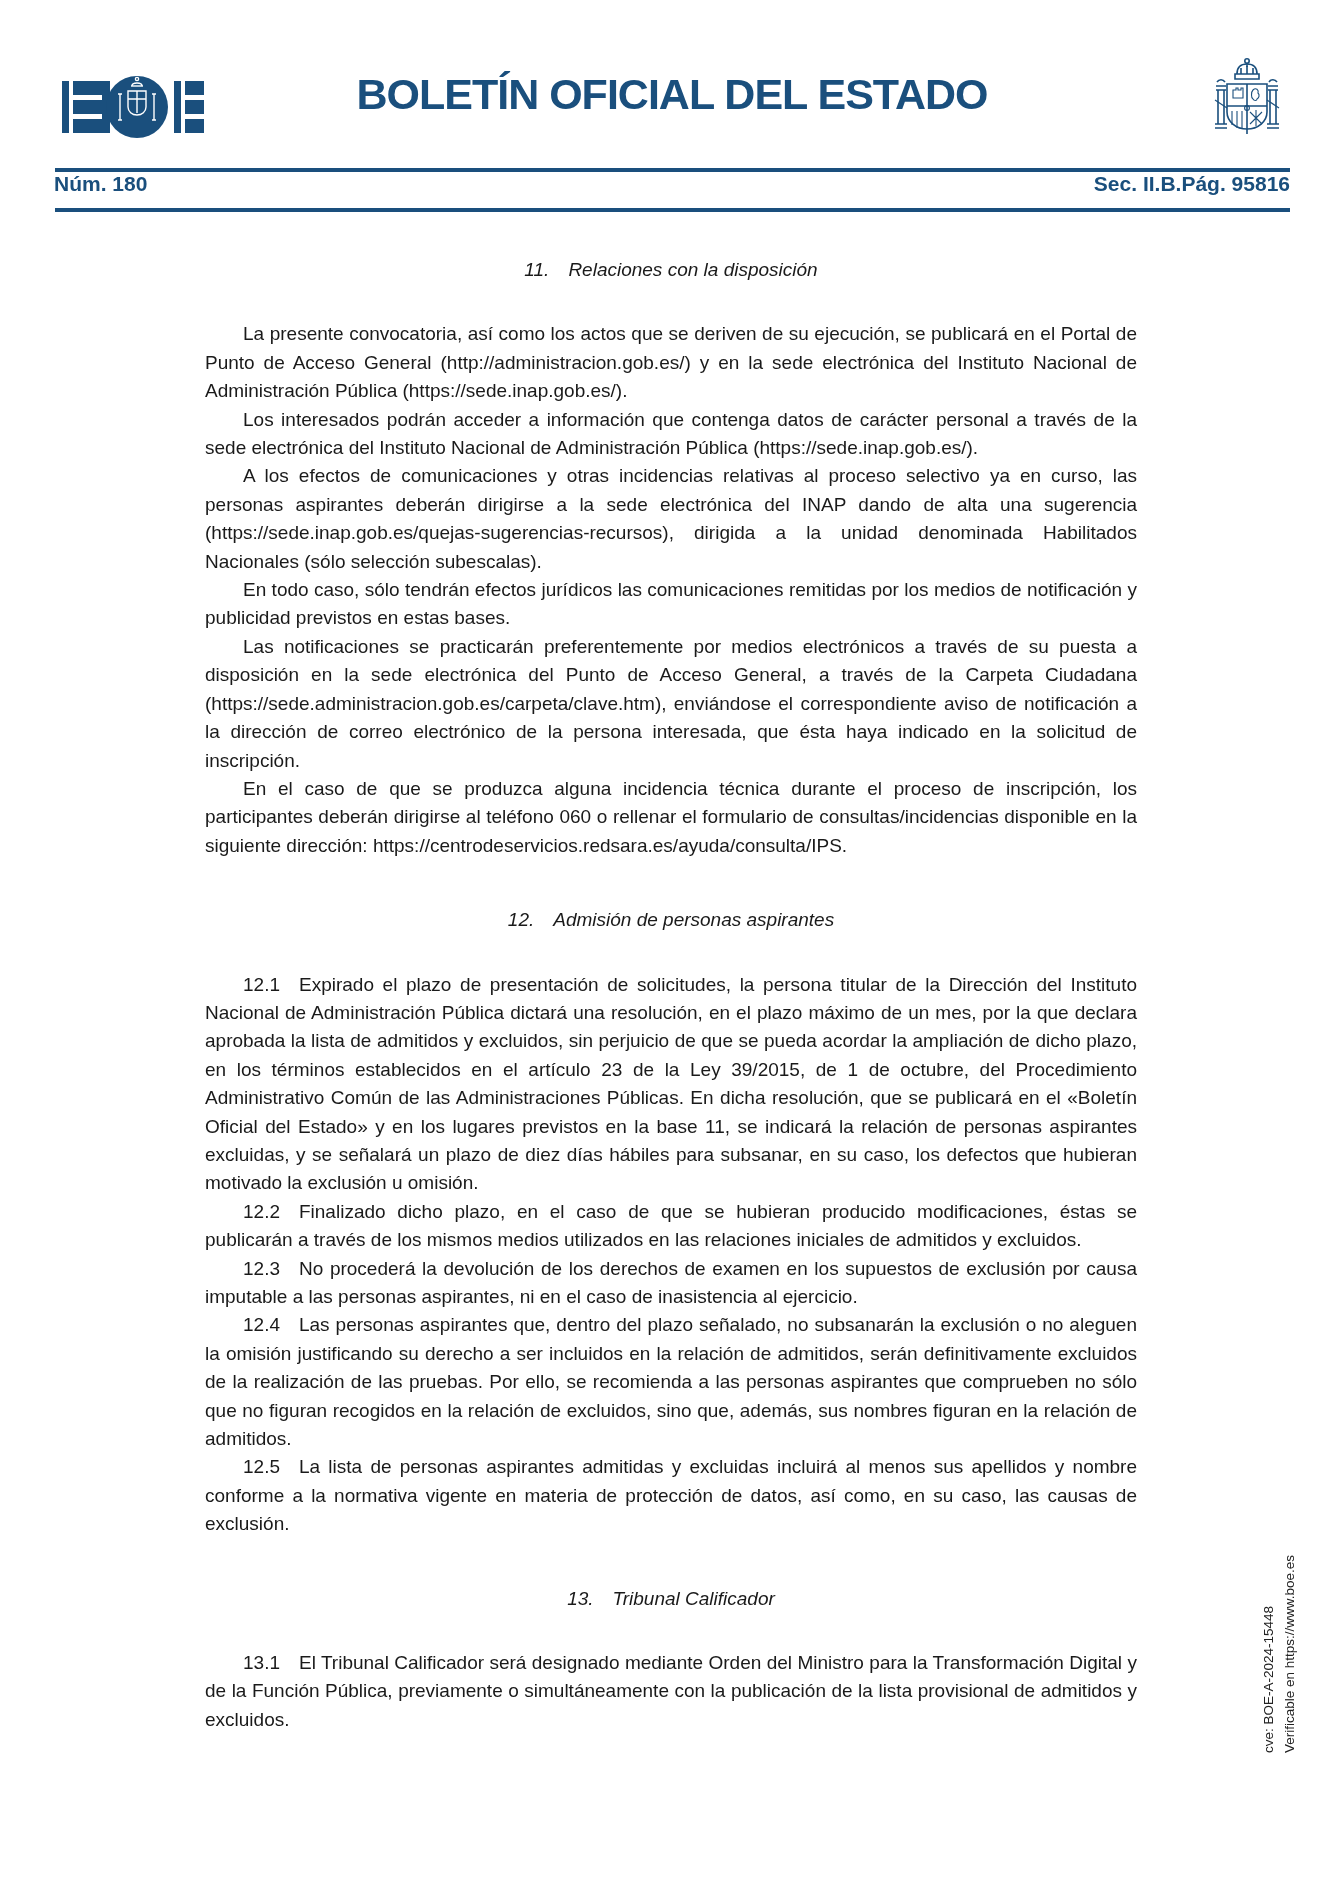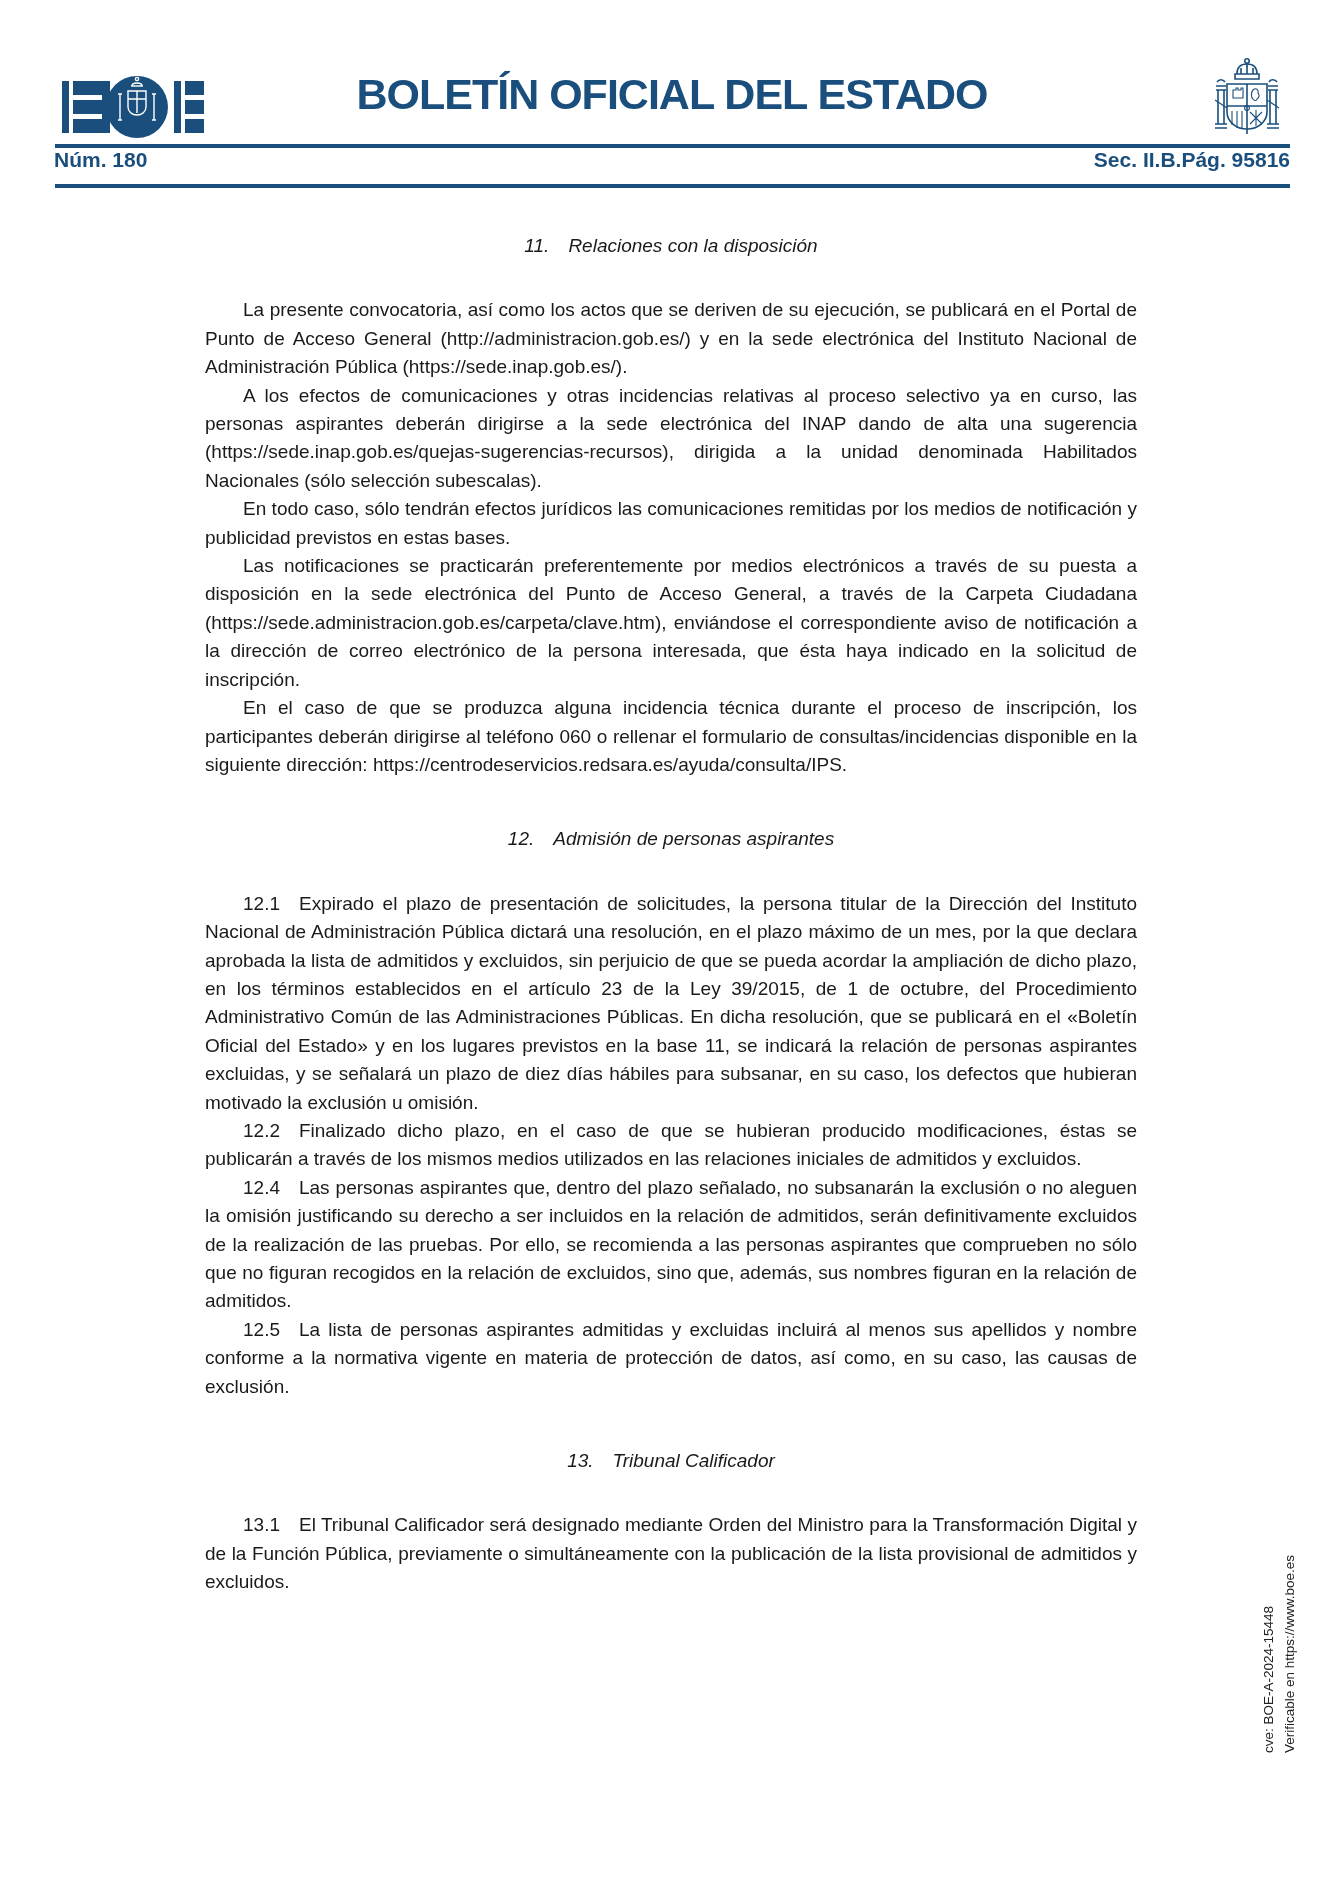--- a/index.html
+++ b/index.html
@@ -1,20 +1,20 @@
 <!DOCTYPE html>
 <html><head>
 <meta charset="utf-8">
 <style>
   html,body{margin:0;padding:0;}
   body{
     width:1344px;height:1900px;position:relative;background:#ffffff;
     font-family:"Liberation Sans", sans-serif;color:#1a1a1a;overflow:hidden;
   }
-  .masthead{position:relative;height:144px;}
+  .masthead{position:relative;height:168px;}
   .boe-logo{position:absolute;left:62px;top:64px;}
   .gazette-title{
     position:absolute;left:0;right:0;top:70px;margin:0;text-align:center;
     color:#1a4f7d;font-size:43px;font-weight:bold;letter-spacing:-1px;
   }
   .coat{position:absolute;right:62px;top:56px;}
   .rule{margin-left:55px;width:1235px;height:4px;background:#1a4f7d;}
   .meta-row{
     position:relative;margin:0 54px;height:36px;display:flex;align-items:flex-start;
     justify-content:space-between;color:#1a4f7d;font-weight:bold;font-size:21px;
@@ -113,30 +113,32 @@
     <span>Sec. II.B.</span>
     <span>Pág. 95816</span>
   </span>
 </div>
 <div class="rule"></div>
 
 <main>
   <section>
     <h2 class="sec-h"><span class="sec-num">11.</span><span>Relaciones con la disposición</span></h2>
     <p>La presente convocatoria, así como los actos que se deriven de su ejecución, se publicará en el Portal de Punto de Acceso General (http://administracion.gob.es/) y en la sede electrónica del Instituto Nacional de Administración Pública (https://sede.inap.gob.es/).</p>
+    <p>Los interesados podrán acceder a información que contenga datos de carácter personal a través de la sede electrónica del Instituto Nacional de Administración Pública (https://sede.inap.gob.es/).</p>
     <p>A los efectos de comunicaciones y otras incidencias relativas al proceso selectivo ya en curso, las personas aspirantes deberán dirigirse a la sede electrónica del INAP dando de alta una sugerencia (https://sede.inap.gob.es/quejas-sugerencias-recursos), dirigida a la unidad denominada Habilitados Nacionales (sólo selección subescalas).</p>
     <p>En todo caso, sólo tendrán efectos jurídicos las comunicaciones remitidas por los medios de notificación y publicidad previstos en estas bases.</p>
     <p>Las notificaciones se practicarán preferentemente por medios electrónicos a través de su puesta a disposición en la sede electrónica del Punto de Acceso General, a través de la Carpeta Ciudadana (https://sede.administracion.gob.es/carpeta/clave.htm), enviándose el correspondiente aviso de notificación a la dirección de correo electrónico de la persona interesada, que ésta haya indicado en la solicitud de inscripción.</p>
     <p>En el caso de que se produzca alguna incidencia técnica durante el proceso de inscripción, los participantes deberán dirigirse al teléfono 060 o rellenar el formulario de consultas/incidencias disponible en la siguiente dirección: https://centrodeservicios.redsara.es/ayuda/consulta/IPS.</p>
   </section>
 
   <section>
     <h2 class="sec-h"><span class="sec-num">12.</span><span>Admisión de personas aspirantes</span></h2>
     <p>12.1 Expirado el plazo de presentación de solicitudes, la persona titular de la Dirección del Instituto Nacional de Administración Pública dictará una resolución, en el plazo máximo de un mes, por la que declara aprobada la lista de admitidos y excluidos, sin perjuicio de que se pueda acordar la ampliación de dicho plazo, en los términos establecidos en el artículo 23 de la Ley 39/2015, de 1 de octubre, del Procedimiento Administrativo Común de las Administraciones Públicas. En dicha resolución, que se publicará en el «Boletín Oficial del Estado» y en los lugares previstos en la base 11, se indicará la relación de personas aspirantes excluidas, y se señalará un plazo de diez días hábiles para subsanar, en su caso, los defectos que hubieran motivado la exclusión u omisión.</p>
     <p>12.2 Finalizado dicho plazo, en el caso de que se hubieran producido modificaciones, éstas se publicarán a través de los mismos medios utilizados en las relaciones iniciales de admitidos y excluidos.</p>
+    <p>12.3 No procederá la devolución de los derechos de examen en los supuestos de exclusión por causa imputable a las personas aspirantes, ni en el caso de inasistencia al ejercicio.</p>
     <p>12.4 Las personas aspirantes que, dentro del plazo señalado, no subsanarán la exclusión o no aleguen la omisión justificando su derecho a ser incluidos en la relación de admitidos, serán definitivamente excluidos de la realización de las pruebas. Por ello, se recomienda a las personas aspirantes que comprueben no sólo que no figuran recogidos en la relación de excluidos, sino que, además, sus nombres figuran en la relación de admitidos.</p>
     <p>12.5 La lista de personas aspirantes admitidas y excluidas incluirá al menos sus apellidos y nombre conforme a la normativa vigente en materia de protección de datos, así como, en su caso, las causas de exclusión.</p>
   </section>
 
   <section>
     <h2 class="sec-h"><span class="sec-num">13.</span><span>Tribunal Calificador</span></h2>
     <p>13.1 El Tribunal Calificador será designado mediante Orden del Ministro para la Transformación Digital y de la Función Pública, previamente o simultáneamente con la publicación de la lista provisional de admitidos y excluidos.</p>
   </section>
 </main>
 

